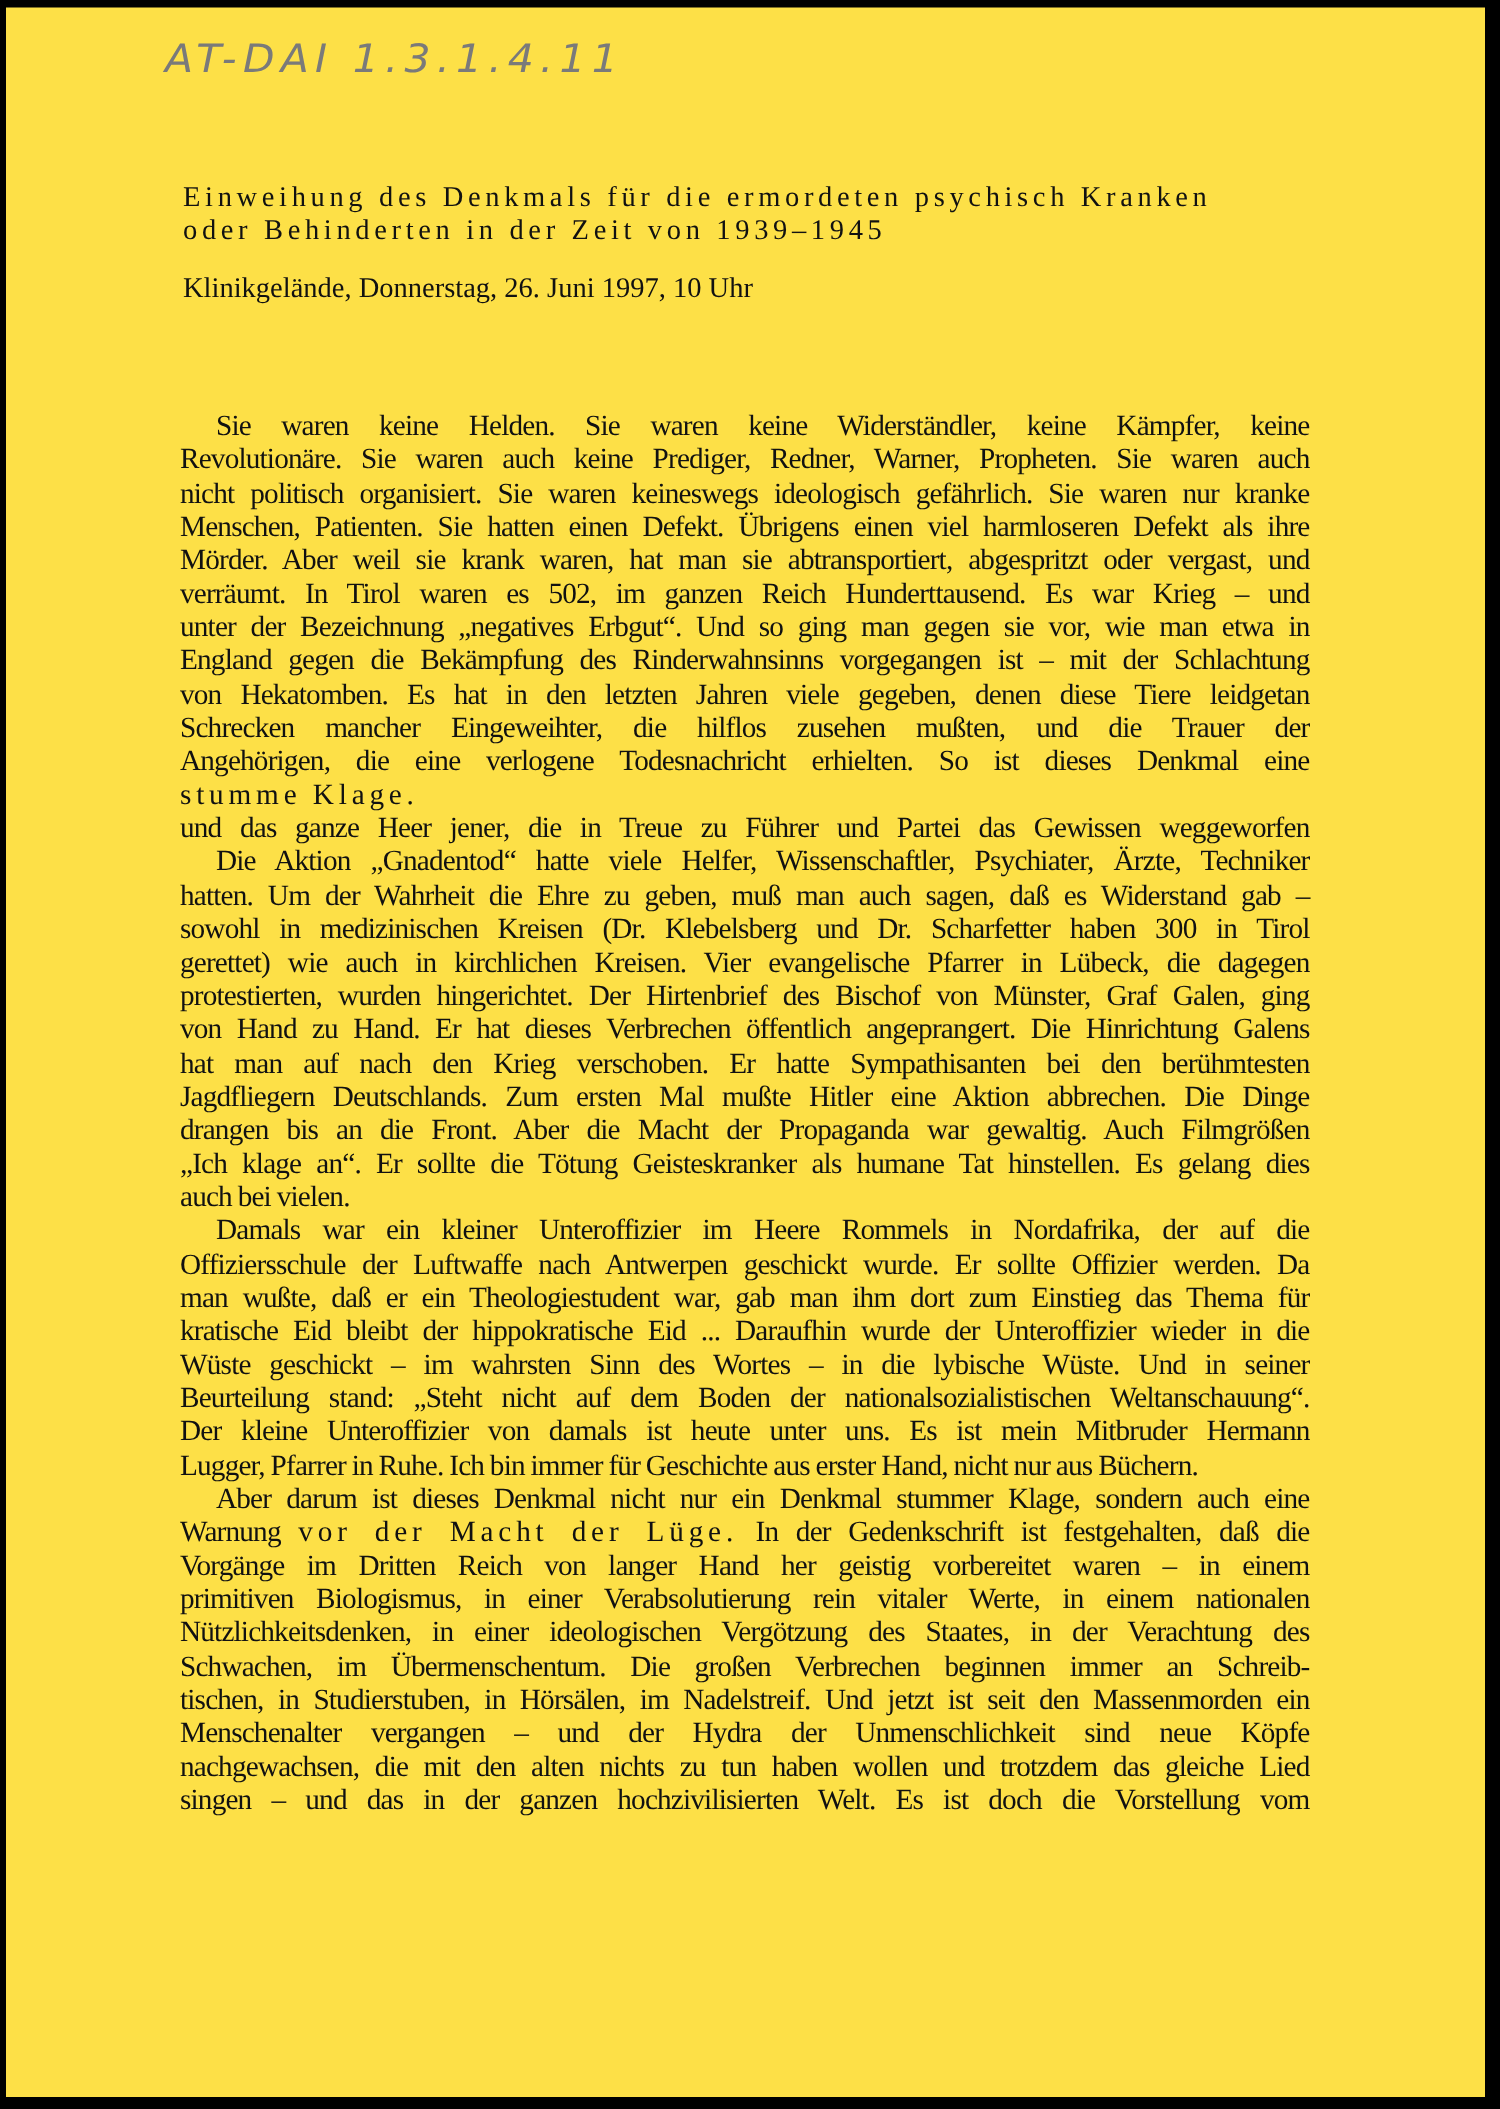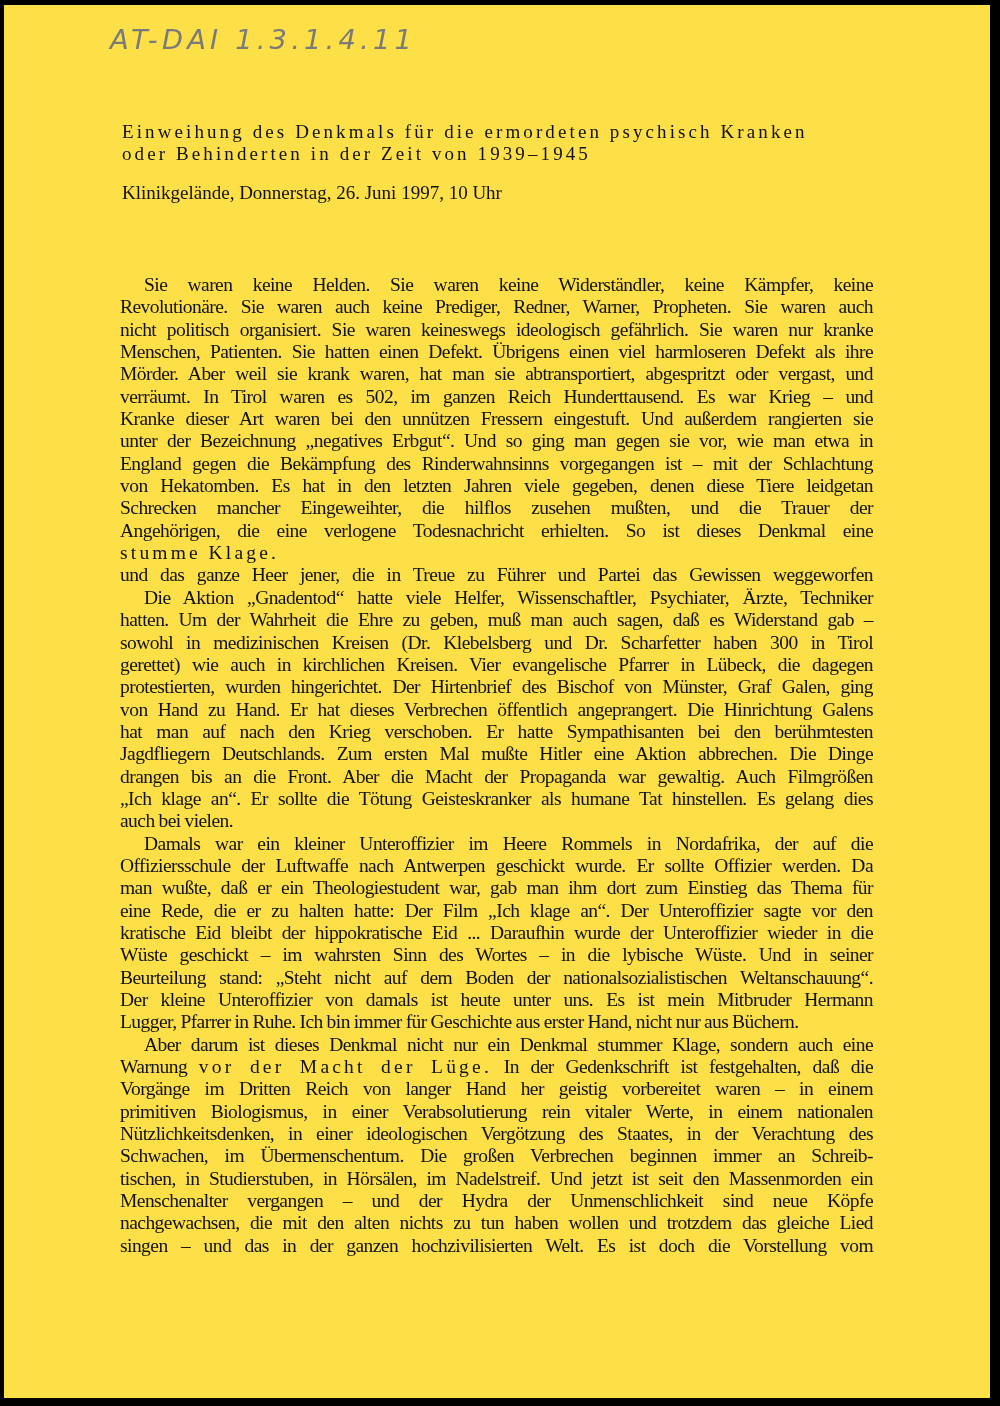--- a/index.html
+++ b/index.html
@@ -48,21 +48,20 @@
 
   <div class="body">
 
     <div>
       <div class="line indent">Sie waren keine Helden. Sie waren keine Widerständler, keine Kämpfer, keine</div>
       <div class="line">Revolutionäre. Sie waren auch keine Prediger, Redner, Warner, Propheten. Sie waren auch</div>
       <div class="line">nicht politisch organisiert. Sie waren keineswegs ideologisch gefährlich. Sie waren nur kranke</div>
       <div class="line">Menschen, Patienten. Sie hatten einen Defekt. Übrigens einen viel harmloseren Defekt als ihre</div>
       <div class="line">Mörder. Aber weil sie krank waren, hat man sie abtransportiert, abgespritzt oder vergast, und</div>
       <div class="line">verräumt. In Tirol waren es 502, im ganzen Reich Hunderttausend. Es war Krieg – und</div>
-      <div class="line">Kranke dieser Art waren bei den unnützen Fressern eingestuft. Und außerdem rangierten sie</div>
       <div class="line">unter der Bezeichnung „negatives Erbgut“. Und so ging man gegen sie vor, wie man etwa in</div>
       <div class="line">England gegen die Bekämpfung des Rinderwahnsinns vorgegangen ist – mit der Schlachtung</div>
       <div class="line">von Hekatomben. Es hat in den letzten Jahren viele gegeben, denen diese Tiere leidgetan</div>
       <div class="line">Schrecken mancher Eingeweihter, die hilflos zusehen mußten, und die Trauer der</div>
       <div class="line">Angehörigen, die eine verlogene Todesnachricht erhielten. So ist dieses Denkmal eine</div>
       <div class="line last"><span class="spaced">stumme Klage.</span></div>
     </div>
 
     <div>
       <div class="line">und das ganze Heer jener, die in Treue zu Führer und Partei das Gewissen weggeworfen</div>
@@ -76,21 +75,20 @@
       <div class="line">Jagdfliegern Deutschlands. Zum ersten Mal mußte Hitler eine Aktion abbrechen. Die Dinge</div>
       <div class="line">drangen bis an die Front. Aber die Macht der Propaganda war gewaltig. Auch Filmgrößen</div>
       <div class="line">„Ich klage an“. Er sollte die Tötung Geisteskranker als humane Tat hinstellen. Es gelang dies</div>
       <div class="line last">auch bei vielen.</div>
     </div>
 
     <div>
       <div class="line indent">Damals war ein kleiner Unteroffizier im Heere Rommels in Nordafrika, der auf die</div>
       <div class="line">Offiziersschule der Luftwaffe nach Antwerpen geschickt wurde. Er sollte Offizier werden. Da</div>
       <div class="line">man wußte, daß er ein Theologiestudent war, gab man ihm dort zum Einstieg das Thema für</div>
-      <div class="line">eine Rede, die er zu halten hatte: Der Film „Ich klage an“. Der Unteroffizier sagte vor den</div>
       <div class="line">kratische Eid bleibt der hippokratische Eid ... Daraufhin wurde der Unteroffizier wieder in die</div>
       <div class="line">Wüste geschickt – im wahrsten Sinn des Wortes – in die lybische Wüste. Und in seiner</div>
       <div class="line">Beurteilung stand: „Steht nicht auf dem Boden der nationalsozialistischen Weltanschauung“.</div>
       <div class="line">Der kleine Unteroffizier von damals ist heute unter uns. Es ist mein Mitbruder Hermann</div>
       <div class="line last">Lugger, Pfarrer in Ruhe. Ich bin immer für Geschichte aus erster Hand, nicht nur aus Büchern.</div>
     </div>
 
     <div>
       <div class="line indent">Aber darum ist dieses Denkmal nicht nur ein Denkmal stummer Klage, sondern auch eine</div>
       <div class="line"><span>Warnung</span> <span class="spaced">vor der Macht der Lüge.</span> <span>In der Gedenkschrift ist festgehalten, daß die</span></div>

